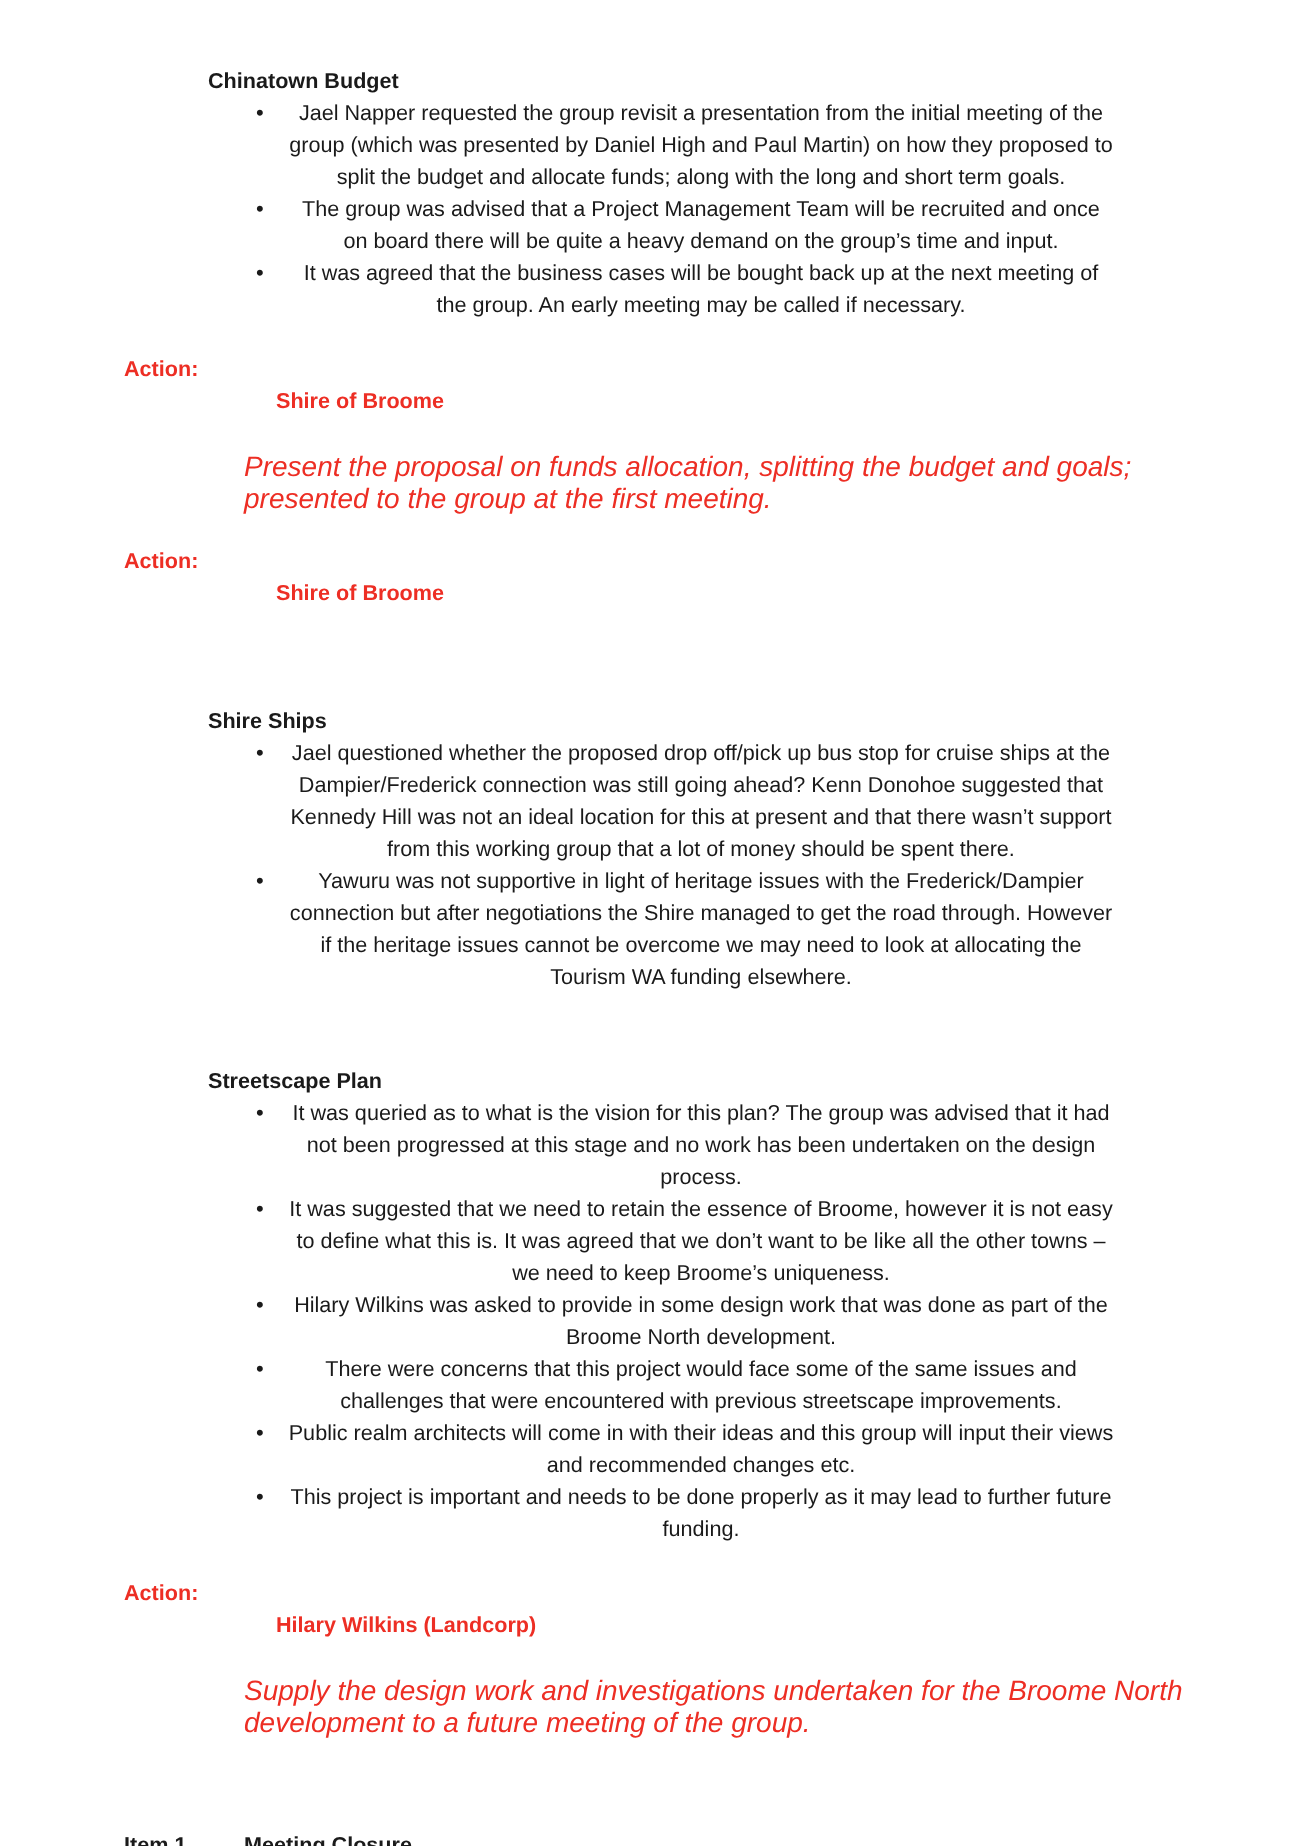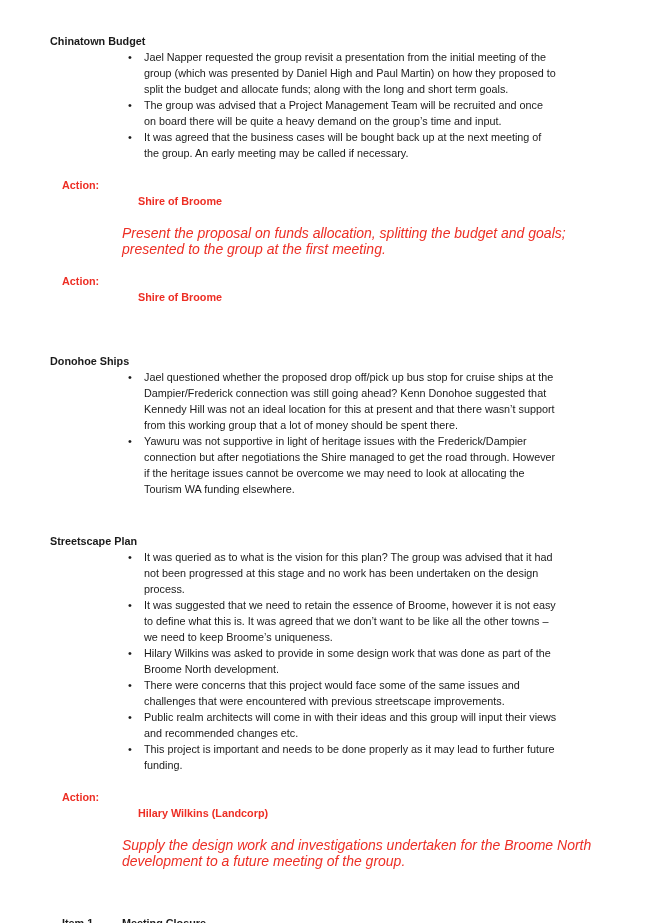--- a/index.html
+++ b/index.html
@@ -48,39 +48,39 @@
     box-sizing: border-box;
   }
 
   
   .section-head {
     font-size: 10.8px;
     font-weight: bold;
     line-height: 16px;
     color: #1a1a1a;
     margin: 0;
-    padding-left: 50px;
+    padding-left: 104px;
     padding-right: 71px;
   }
 
   
   ul.bullets {
     list-style: none;
     margin: 0;
     padding: 0;
   }
   ul.bullets li {
     position: relative;
     font-size: 10.8px;
     line-height: 16px;
     color: #1a1a1a;
     margin: 0;
     padding-left: 144px;
     padding-right: 96px;
-    text-align: left;
+    text-align: center;
   }
   ul.bullets li::before {
     content: "\2022";
     position: absolute;
     left: 128px;
     top: 0;
     font-size: 11px;
     line-height: 16px;
     color: #1a1a1a;
   }
@@ -152,21 +152,21 @@
     <div class="row action-row">
       <div class="label-col-text">Action:</div>
       <div class="content-col">
         <div class="action-who">Shire of Broome</div>
       </div>
     </div>
 
     <div class="sp-32"></div>
 
     <div>
-      <div class="section-head">Donohoe Ships</div>
+      <div class="section-head">Shire Ships</div>
       <ul class="bullets">
         <li>Jael questioned whether the proposed drop off/pick up bus stop for cruise ships at the Dampier/Frederick connection was still going ahead?  Kenn Donohoe suggested that Kennedy Hill was not an ideal location for this at present and that there wasn’t support from this working group that a lot of money should be spent there.</li>
         <li>Yawuru was not supportive in light of heritage issues with the Frederick/Dampier connection but after negotiations the Shire managed to get the road through.  However if the heritage issues cannot be overcome we may need to look at allocating the Tourism WA funding elsewhere.</li>
       </ul>
     </div>
 
     <div class="sp-16"></div>
 
 
     <div class="sp-20"></div>

